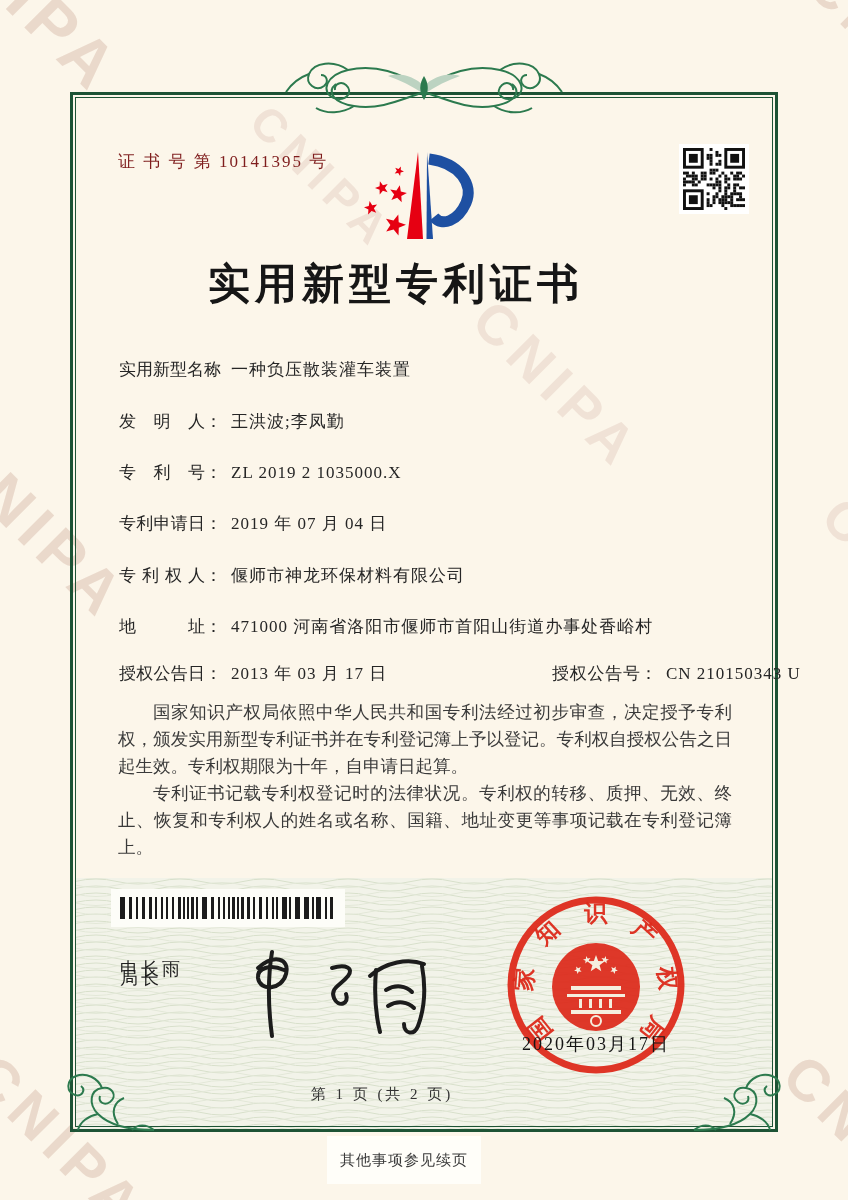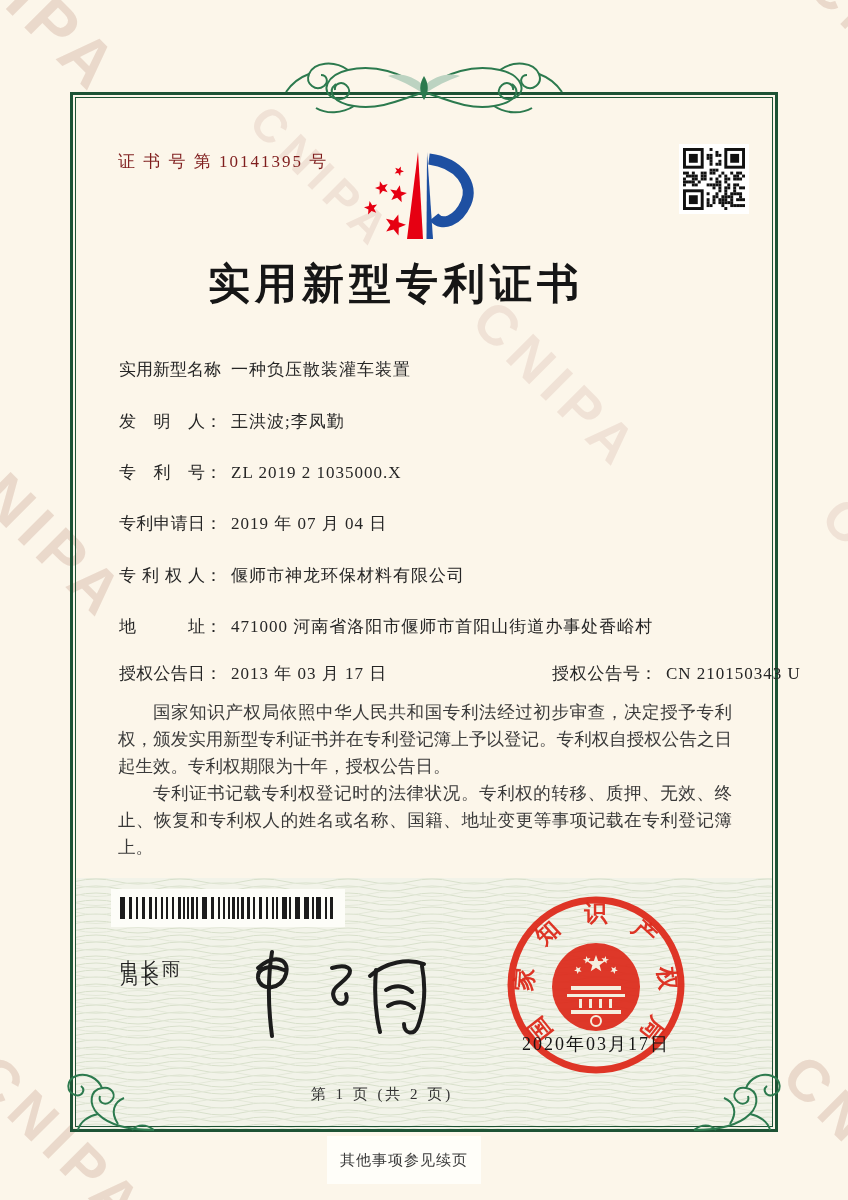--- a/index.html
+++ b/index.html
@@ -301,21 +301,21 @@
   </div>
 
   <div class="field" style="top:662px;">
     <span class="flabel">授权公告日</span><span class="colon">：</span><span class="fvalue">2013 年 03 月 17 日</span>
     <span class="grant-right">
       <span class="flabel">授权公告号</span><span class="colon">：</span><span class="fvalue">CN 210150343 U</span>
     </span>
   </div>
 
   <div class="body-text">
-    <p>国家知识产权局依照中华人民共和国专利法经过初步审查，决定授予专利权，颁发实用新型专利证书并在专利登记簿上予以登记。专利权自授权公告之日起生效。专利权期限为十年，授权公告日。</p>
+    <p>国家知识产权局依照中华人民共和国专利法经过初步审查，决定授予专利权，颁发实用新型专利证书并在专利登记簿上予以登记。专利权自授权公告之日起生效。专利权期限为十年，自申请日起算。</p>
     <p>专利证书记载专利权登记时的法律状况。专利权的转移、质押、无效、终止、恢复和专利权人的姓名或名称、国籍、地址变更等事项记载在专利登记簿上。</p>
   </div>
 
   <div class="barcode-box">
     <svg width="216" height="22" viewBox="0 0 216 22" preserveAspectRatio="none" xmlns="http://www.w3.org/2000/svg">
       <g id="barcode-stripes" fill="#1b1b1b">
           <rect x="0" y="0" width="5" height="22"></rect>
           <rect x="9" y="0" width="3" height="22"></rect>
           <rect x="16" y="0" width="2" height="22"></rect>
           <rect x="22" y="0" width="3" height="22"></rect>

